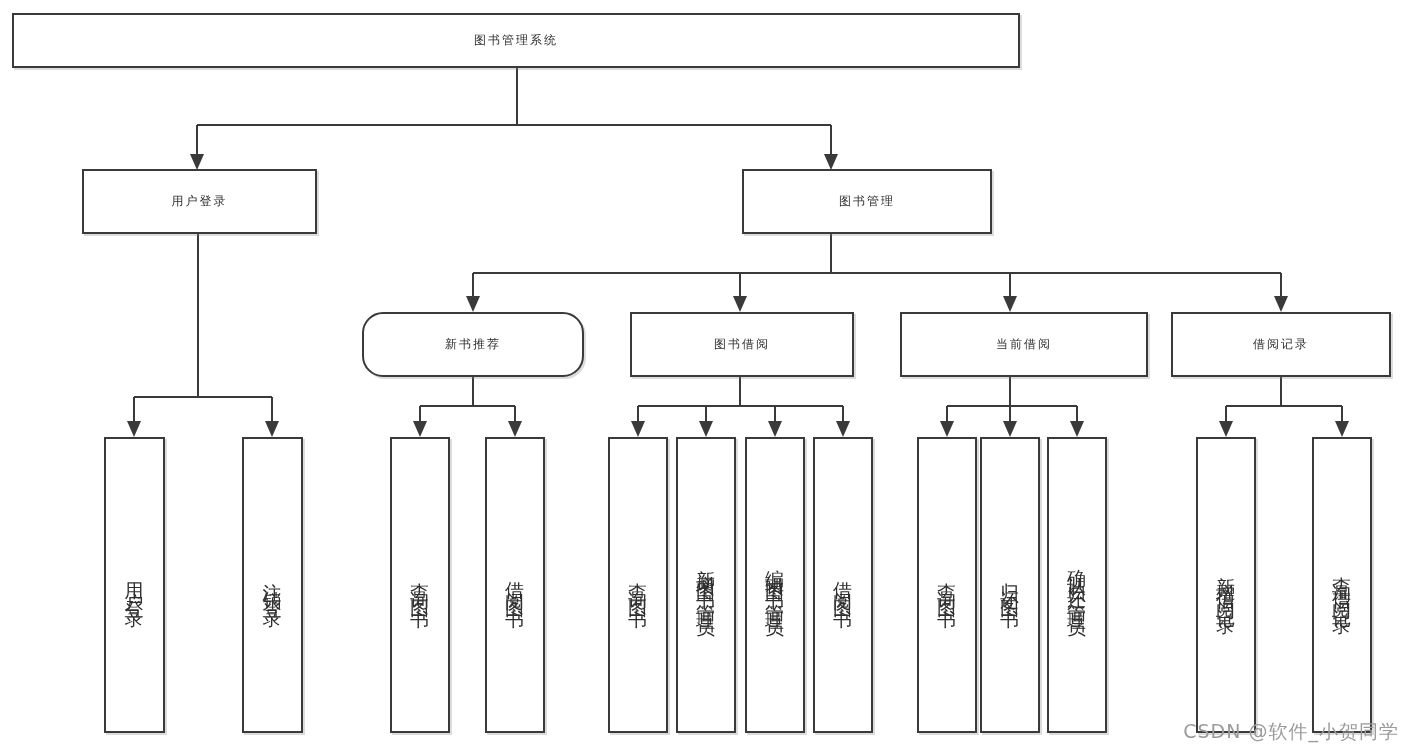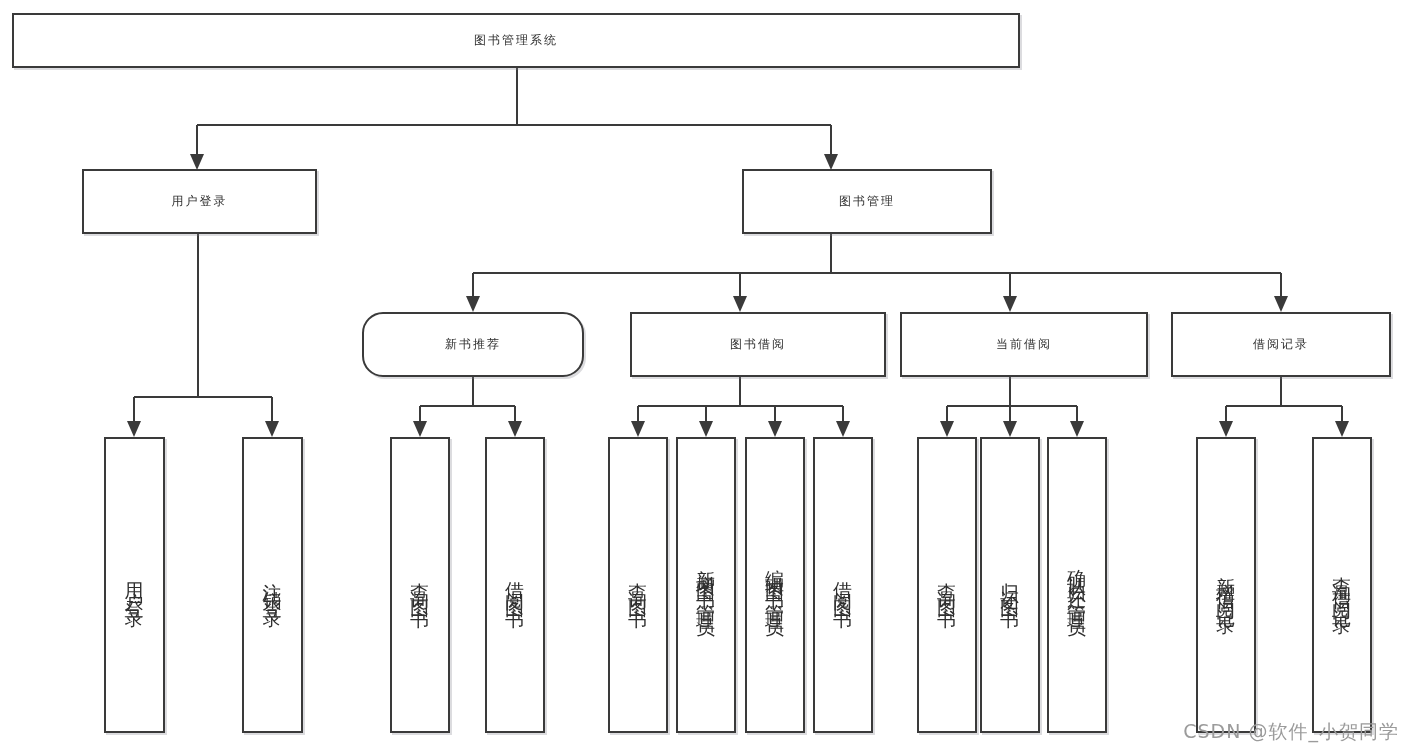--- a/index.html
+++ b/index.html
@@ -109,21 +109,21 @@
   <div class="box" style="left:82px; top:169px; width:235px; height:65px;">
     <span class="h-label">用户登录</span>
   </div>
   <div class="box" style="left:712px; top:169px; width:250px; height:65px;margin-left:30px;">
     <span class="h-label">图书管理</span>
   </div>
 
   <div class="box" style="left:362px; top:312px; width:222px; height:65px;border-radius:21px;">
     <span class="h-label">新书推荐</span>
   </div>
-  <div class="box" style="left:630px; top:312px; width:256px; height:65px;">
+  <div class="box" style="left:630px; top:312px; width:224px; height:65px;">
     <span class="h-label">图书借阅</span>
   </div>
   <div class="box" style="left:900px; top:312px; width:248px; height:65px;">
     <span class="h-label">当前借阅</span>
   </div>
   <div class="box" style="left:1171px; top:312px; width:220px; height:65px;">
     <span class="h-label">借阅记录</span>
   </div>
 
   <div class="box" style="left:104px; top:437px; width:61px; height:296px;">

